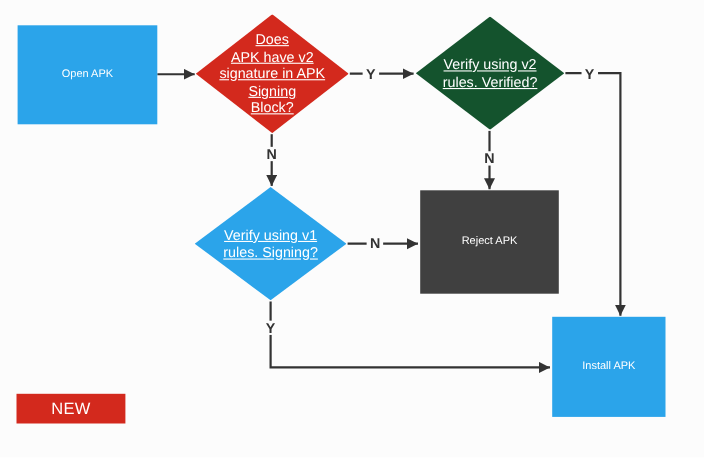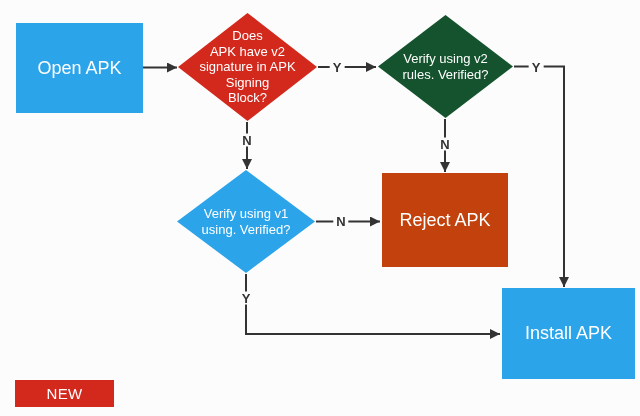--- a/index.html
+++ b/index.html
@@ -25,26 +25,27 @@
     position: absolute;
     display: flex;
     align-items: center;
     justify-content: center;
     color: #ffffff;
     text-align: center;
     box-sizing: border-box;
   }
   .diamond {
     clip-path: polygon(50% 0%, 100% 50%, 50% 100%, 0% 50%);
+    text-decoration: underline;
   }
   .node-label {
     white-space: pre-line;
   }
   .rect .node-label {
-    font-size: 18px;
+    font-size: 10px;
     line-height: 1.25;
   }
   .diamond .node-label {
     font-size: 13px;
     line-height: 1.2;
   }
   .edge-label {
     position: absolute;
     transform: translate(-50%, -50%);
     font-size: 13px;
@@ -96,36 +97,36 @@
 Block?</span>
   </div>
 
   <div class="node diamond" style="left: 378px; top: 15px; width: 135px; height: 103px; background-color: #14532d;">
     <span class="node-label">Verify using v2
 rules. Verified?</span>
   </div>
 
   <div class="node diamond" style="left: 177px; top: 170px; width: 138px; height: 103px; background-color: rgb(43, 164, 234);">
     <span class="node-label">Verify using v1
-using. Verified?</span>
+rules. Signing?</span>
   </div>
 
-  <div class="node rect" style="left: 382px; top: 173px; width: 126px; height: 94px; background-color: #c2410c;">
+  <div class="node rect" style="left: 382px; top: 173px; width: 126px; height: 94px; background-color: #404040;">
     <span class="node-label">Reject APK</span>
   </div>
 
-  <div class="node rect" style="left: 502px; top: 288px; width: 133px; height: 91px; background-color: rgb(43, 164, 234);">
+  <div class="node rect" style="left: 502px; top: 288px; width: 103px; height: 91px; background-color: rgb(43, 164, 234);">
     <span class="node-label">Install APK</span>
   </div>
 
   <span class="edge-label" style="left:337px; top:67px;">Y</span>
   <span class="edge-label" style="left:247px; top:140px;">N</span>
   <span class="edge-label" style="left:445px; top:144px;">N</span>
   <span class="edge-label" style="left:536px; top:67px;">Y</span>
   <span class="edge-label" style="left:341px; top:221px;">N</span>
   <span class="edge-label" style="left:246px; top:298px;">Y</span>
 
-  <div class="legend-swatch" style="left: 15px; top: 380px; width: 99px; height: 27px; background-color: rgb(211, 41, 29);">
+  <div class="legend-swatch" style="left: 15px; top: 358px; width: 99px; height: 27px; background-color: rgb(211, 41, 29);">
     <span>NEW</span>
   </div>
 
 
 </div>
 
 </body></html>

